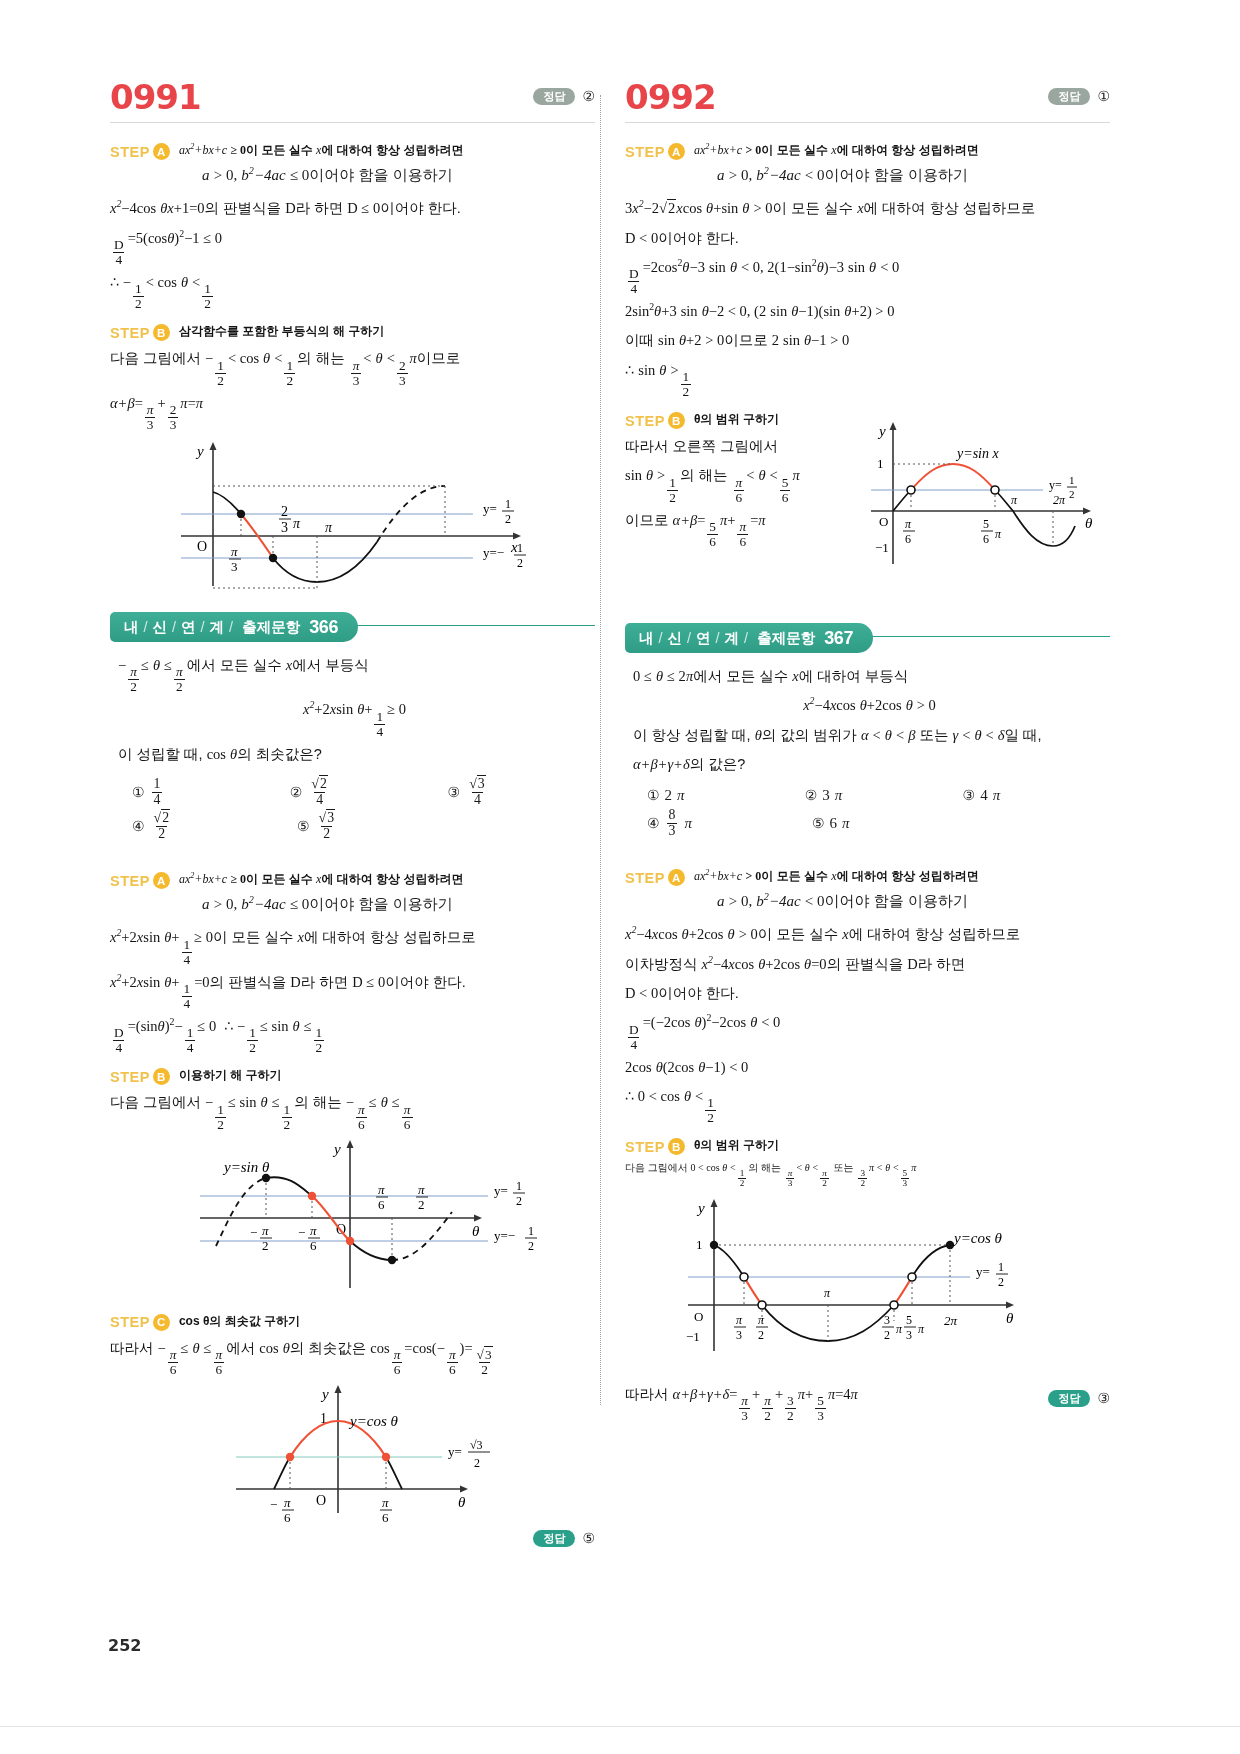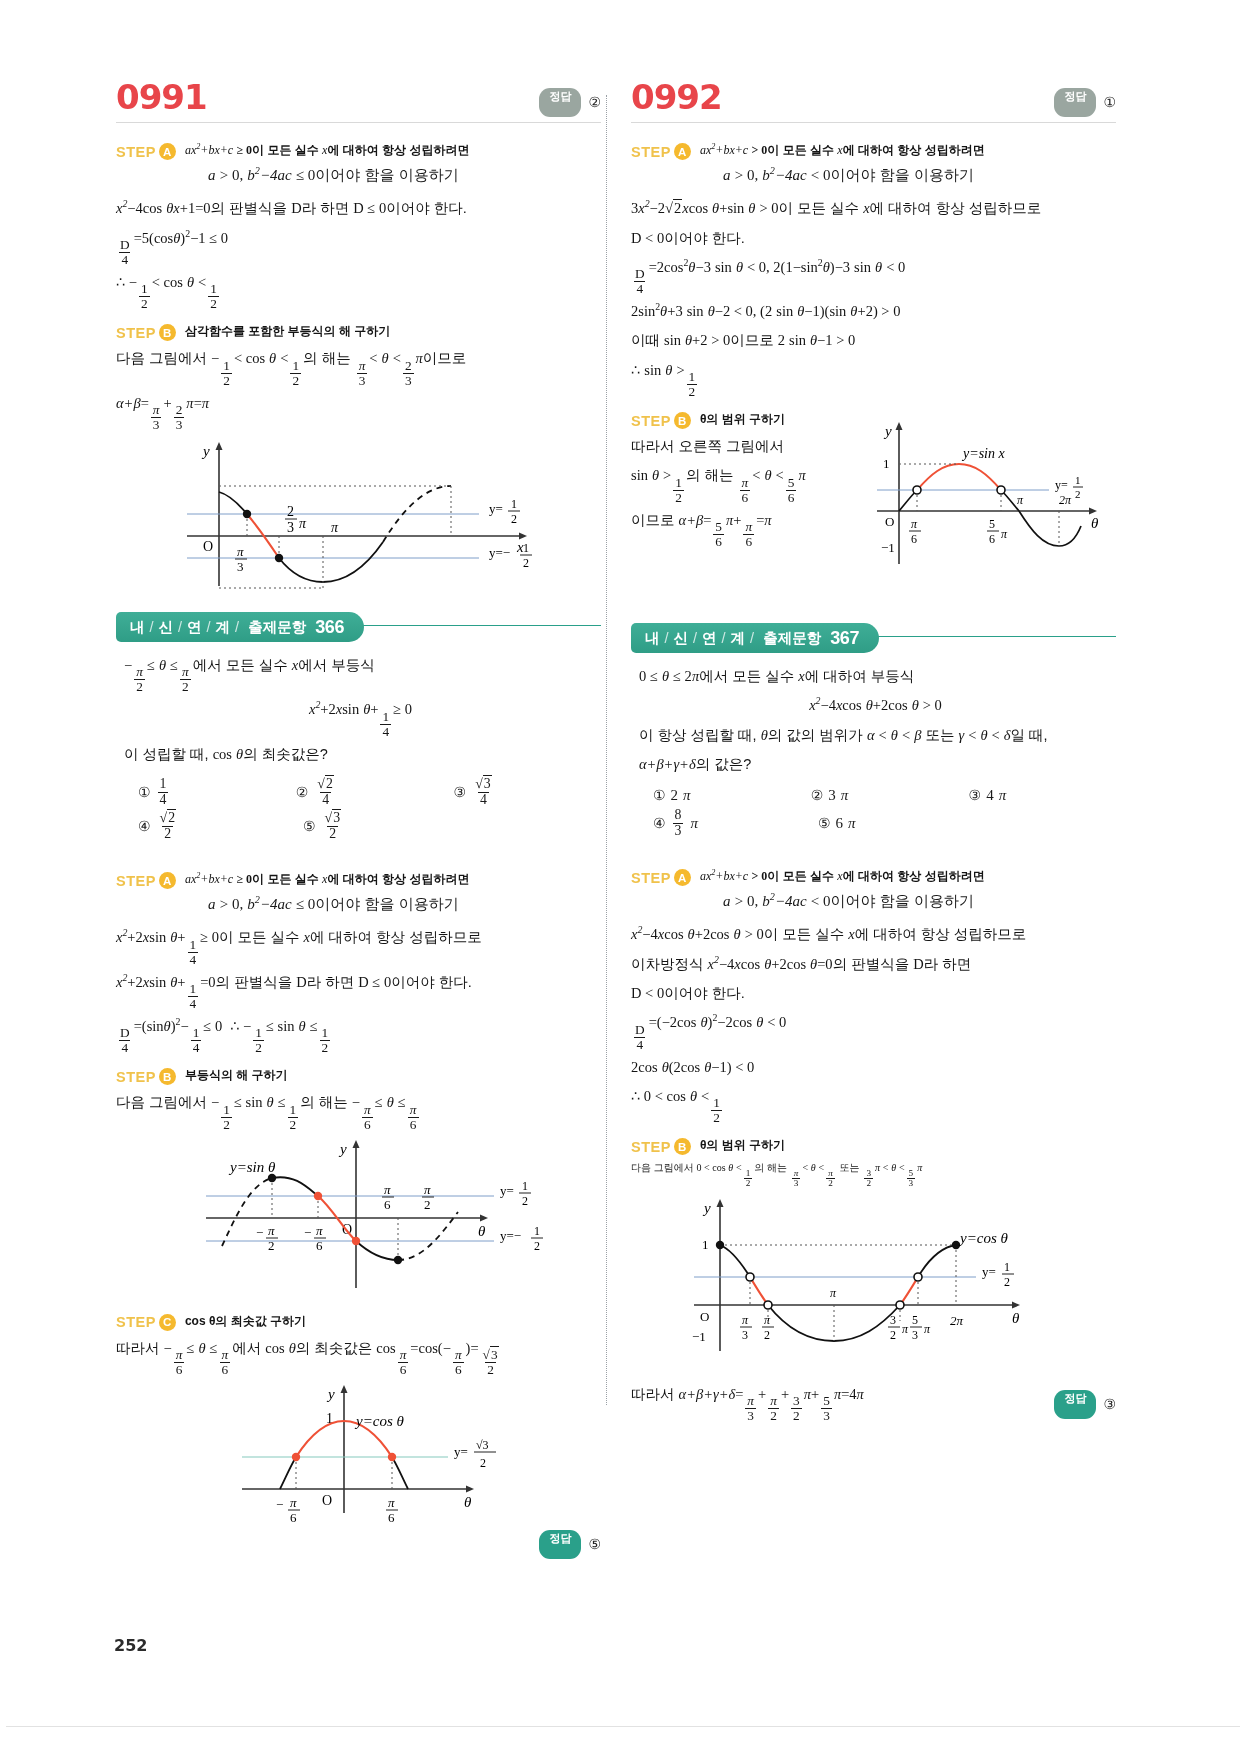--- a/index.html
+++ b/index.html
@@ -5,21 +5,21 @@
   * { box-sizing: border-box; }
   html, body { margin:0; padding:0; }
   body {
     width:1240px; height:1754px;
     background:#ffffff;
     font-family:"Liberation Serif", serif;
     color:#1a1a1a;
     position:relative;
     overflow:hidden;
   }
-  .page { position:absolute; inset:0;margin-left:6px; }
+  .page { position:absolute; inset:0; }
 
   
   .col { position:absolute; top:78px; width:485px; }
   .col-left  { left:110px; }
   .col-right { left:625px; }
   .col-divider {
     position:absolute; left:600px; top:95px; width:0; height:1310px;
     border-left:1px dotted #9aa0a6;
   }
 
@@ -31,21 +31,21 @@
     letter-spacing:-1px; line-height:1;
     position:absolute; left:0; top:2px;
   }
   .ans-pill {
     position:absolute; right:0; top:10px;
     display:flex; align-items:center; gap:7px;
   }
   .pill {
     background:#9aa6a0; color:#fff; border-radius:11px;
     font-family:"Liberation Sans", sans-serif;
-    font-size:11px; font-weight:bold; padding:2px 10px 13px;
+    font-size:11px; font-weight:bold; padding:2px 10px 1px;
     line-height:1.25;
   }
   .pill.green { background:#2aa08a; }
   .circ-num { font-size:14px; color:#222; }
   .rule {
     position:absolute; left:0; right:0; top:44px;
     border-top:1.5px solid #d9d9d9;
   }
 
   
@@ -355,21 +355,21 @@
             <span>1</span>
             <span>2</span>
           </span><span class="mr">≤ sin</span> <span class="mi">θ</span> <span class="mr">≤</span><span class="frac">
             <span>1</span>
             <span>2</span>
           </span>
       </div>
 
       <div class="step-row">
         <span class="step-tag">STEP<span class="step-badge">B</span></span>
-        <span class="step-txt">부등식의 해 구하기</span>
+        <span class="step-txt">이용하기 해 구하기</span>
       </div>
       <div class="bt">다음 그림에서 <span class="mr">−</span><span class="frac">
             <span>1</span>
             <span>2</span>
           </span><span class="mr">≤ sin</span> <span class="mi">θ</span> <span class="mr">≤</span><span class="frac">
             <span>1</span>
             <span>2</span>
           </span>의 해는 <span class="mr">−</span><span class="frac">
             <span class="mi">π</span>
             <span>6</span>

